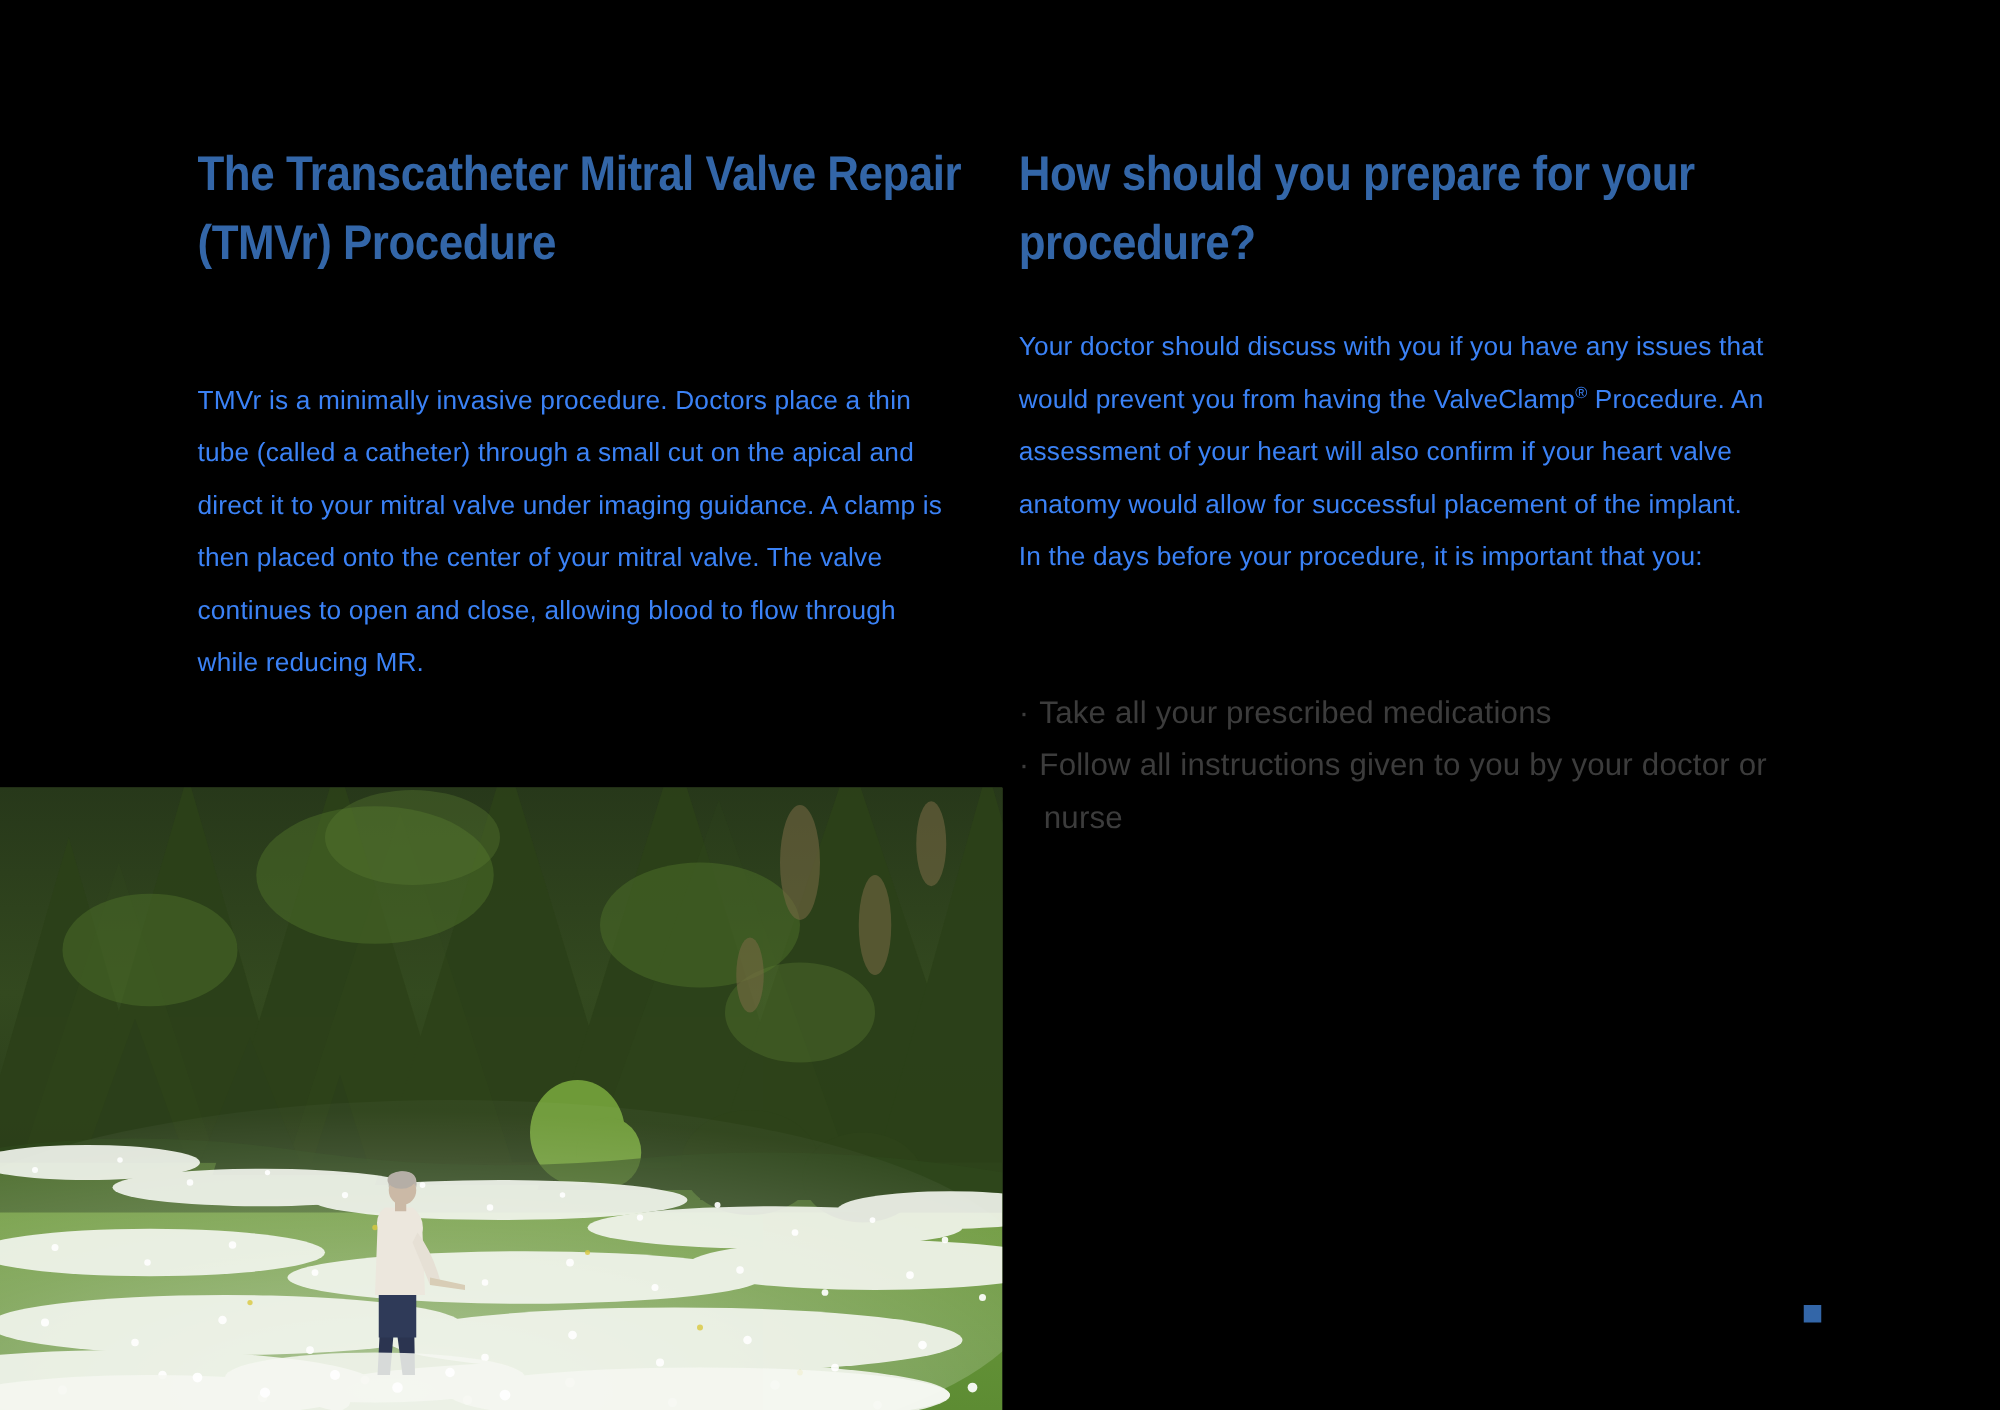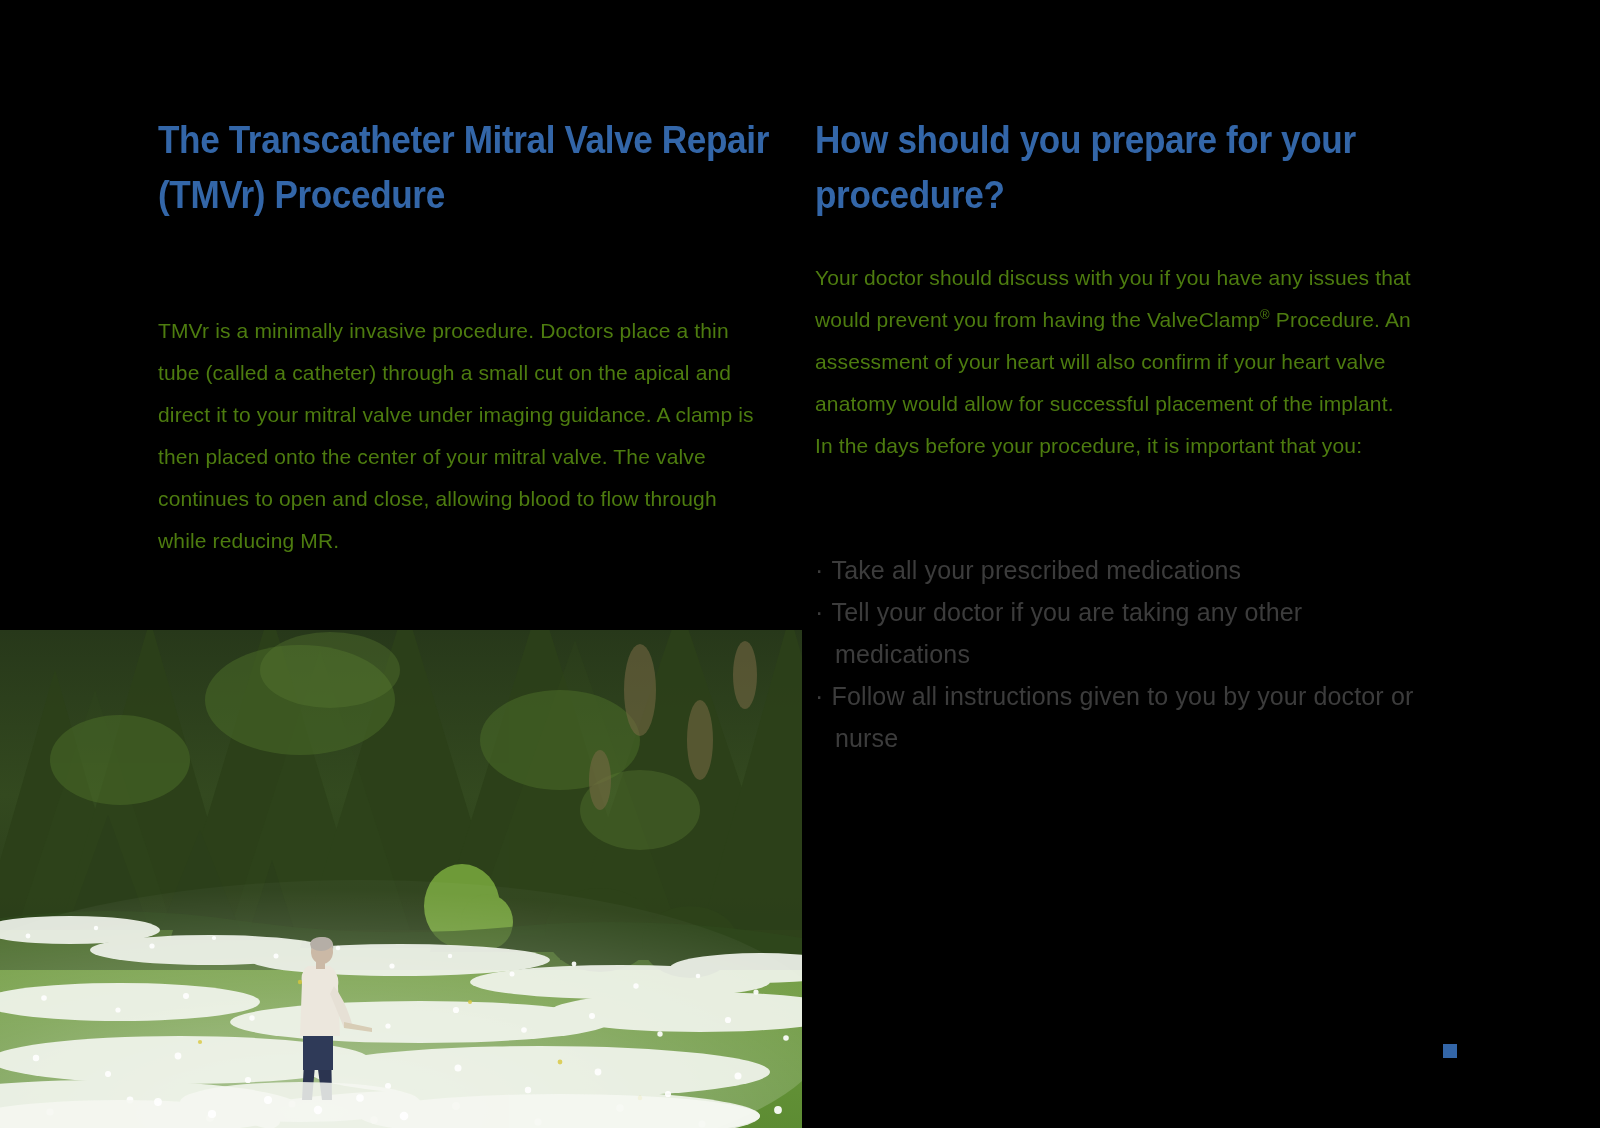--- a/index.html
+++ b/index.html
@@ -39,29 +39,29 @@
     margin: 0;
     transform: scaleX(0.90);
     transform-origin: left top;
     white-space: pre-line;
   }
   #left-heading  { position: absolute; top: 112px; width: 680px; }
   #right-heading { position: absolute; top: 112px; width: 680px; }
 
   
   .body-text {
-    color: #4d7c0f;
+    color: #3b82f6;
     font-size: 21px;
     line-height: 42px;
     letter-spacing: 0.15px;
     margin: 0;
     white-space: pre-line;
     font-weight: 300;
   }
-  #left-body  { position: absolute; top: 310px; width: 605px; }
+  #left-body  { position: absolute; top: 300px; width: 605px; }
   #right-body { position: absolute; top: 257px; width: 615px; }
 
   .reg-mark {
     font-size: 13px;
     vertical-align: super;
     line-height: 0;
   }
 
   
   #prep-list {
@@ -124,21 +124,20 @@
 
   <div id="right-column" class="column">
 
     <h1 id="right-heading" class="section-heading">How should you prepare for your procedure?</h1>
 
     <p id="right-body" class="body-text"><span>Your doctor should discuss with you if you have any issues that would prevent you from having the ValveClamp</span><span class="reg-mark">®</span><span> Procedure. An assessment of your heart will also confirm if your heart valve anatomy would allow for successful placement of the implant.
 In the days before your procedure, it is important that you:</span></p>
 
     <ul id="prep-list">
       <li><span class="bullet-dot">·</span><span>Take all your prescribed medications</span></li>
-      <li><span class="bullet-dot">·</span><span>Tell your doctor if you are taking any other medications</span></li>
       <li><span class="bullet-dot">·</span><span>Follow all instructions given to you by your doctor or nurse</span></li>
     </ul>
   </div>
 
   <div id="photo">
     <svg viewBox="0 0 802 498" preserveAspectRatio="none">
       <defs>
         <linearGradient id="meadowGrad" x1="0" y1="0" x2="0" y2="1">
           <stop offset="0%" stop-color="#6d9a3c"></stop>
           <stop offset="45%" stop-color="#79a342"></stop>

